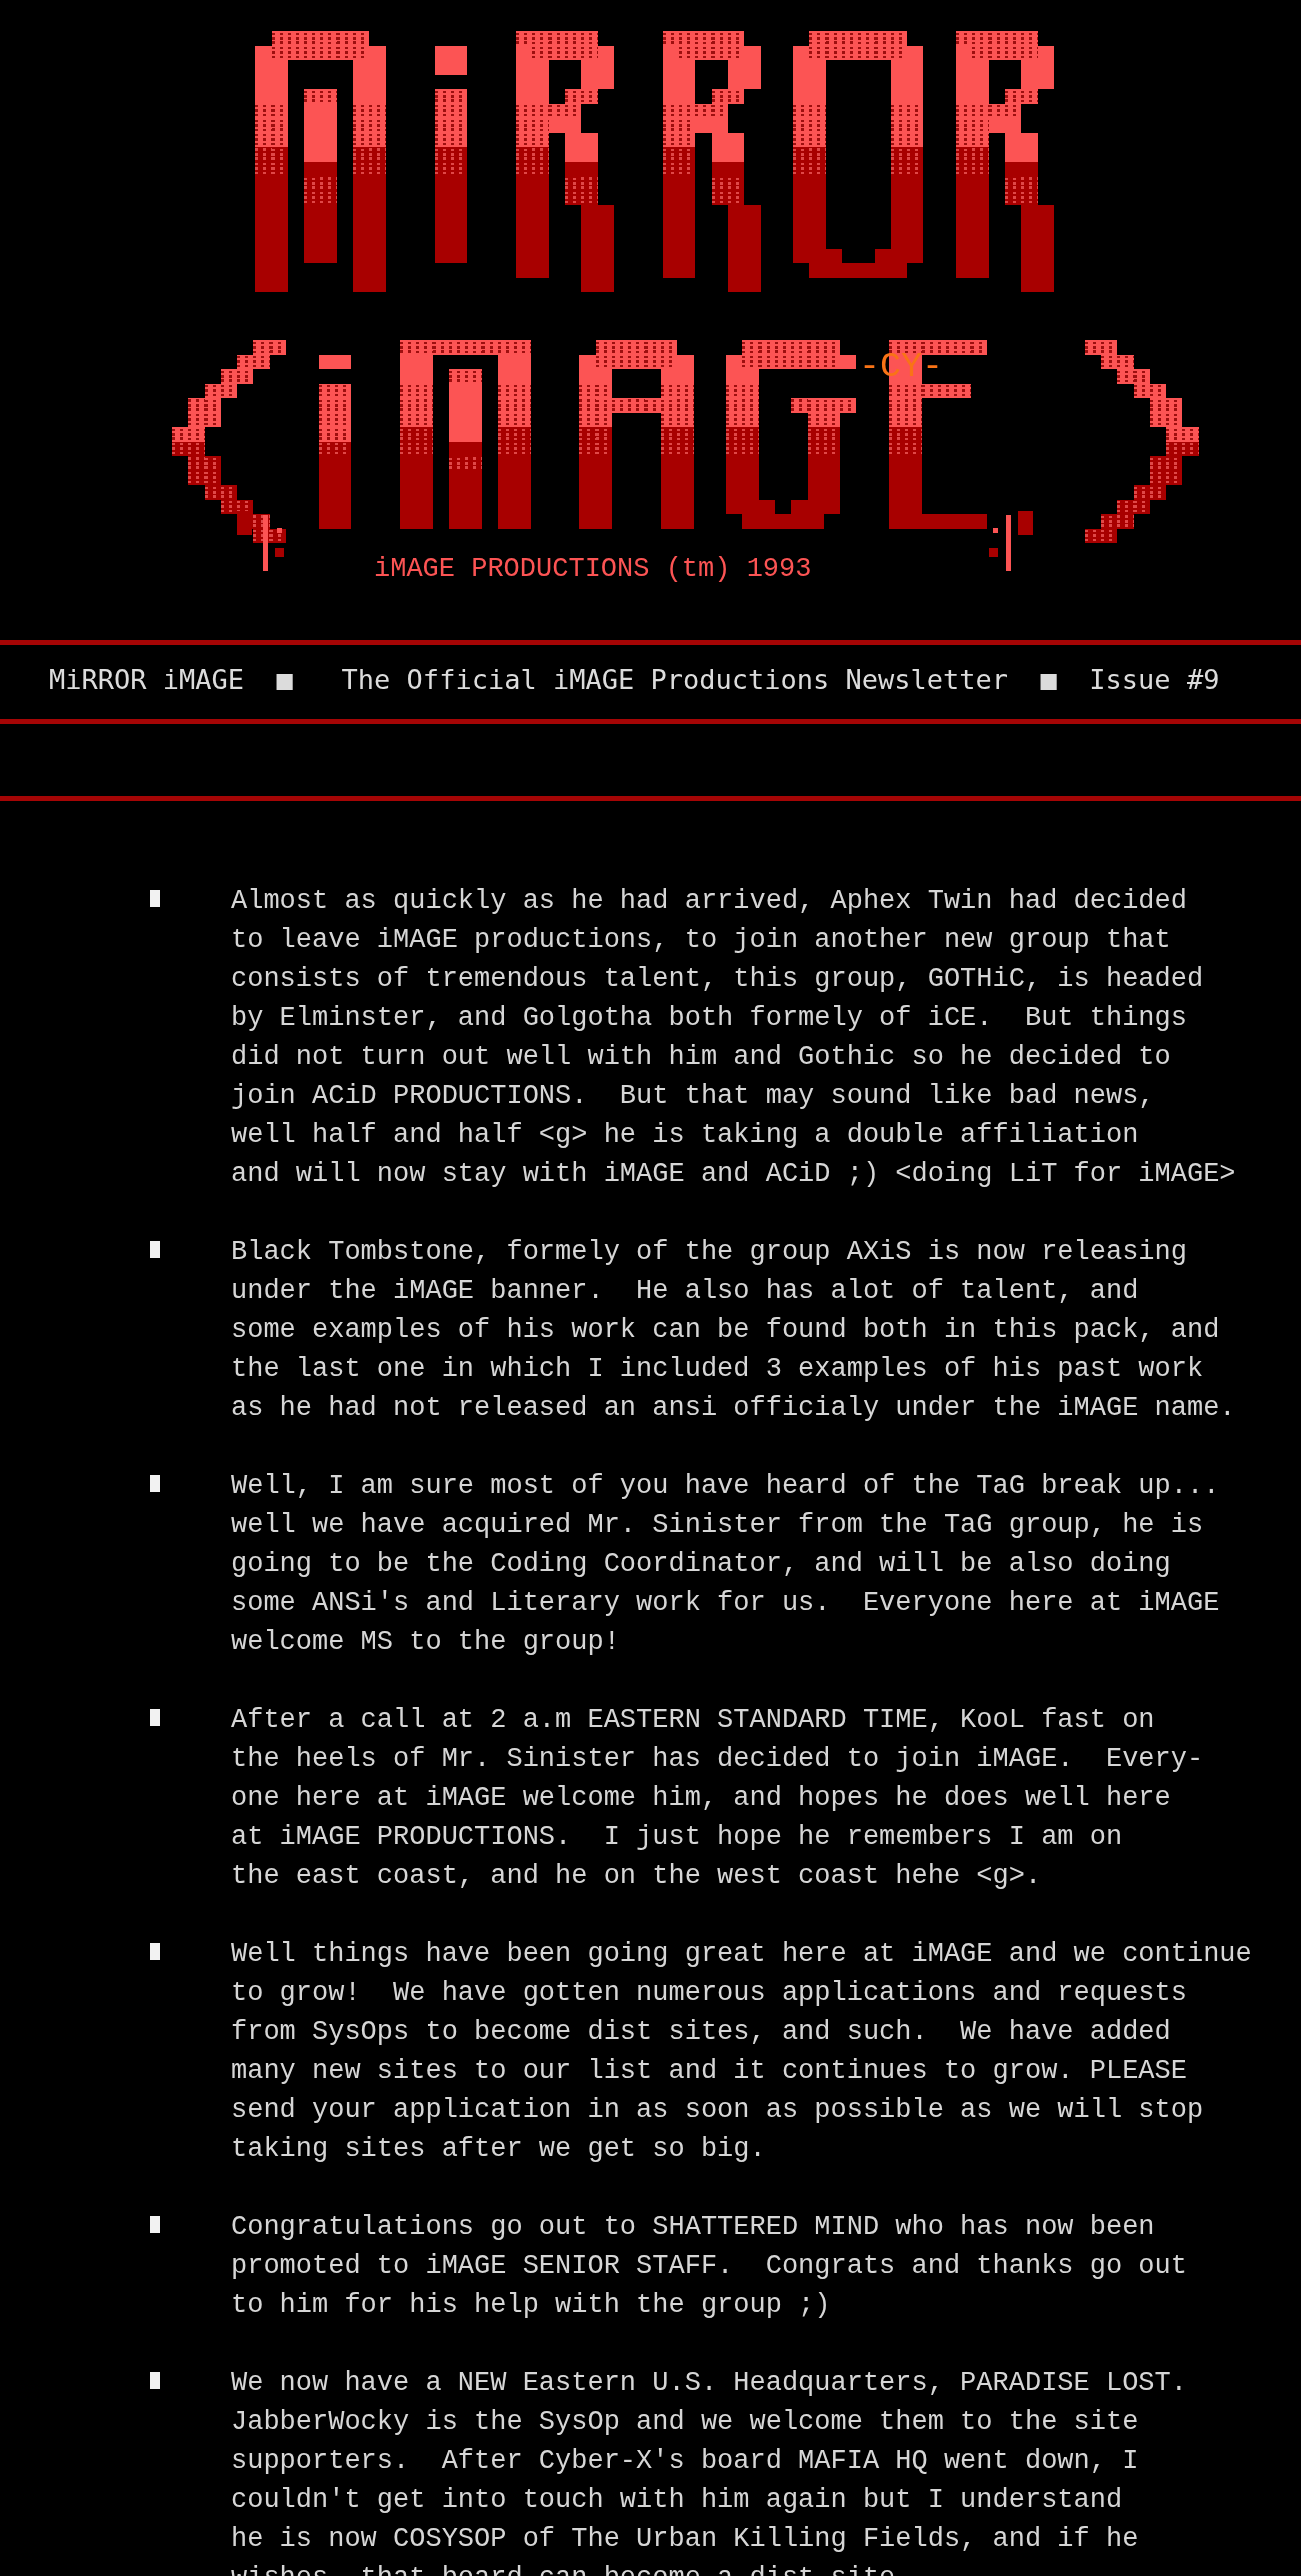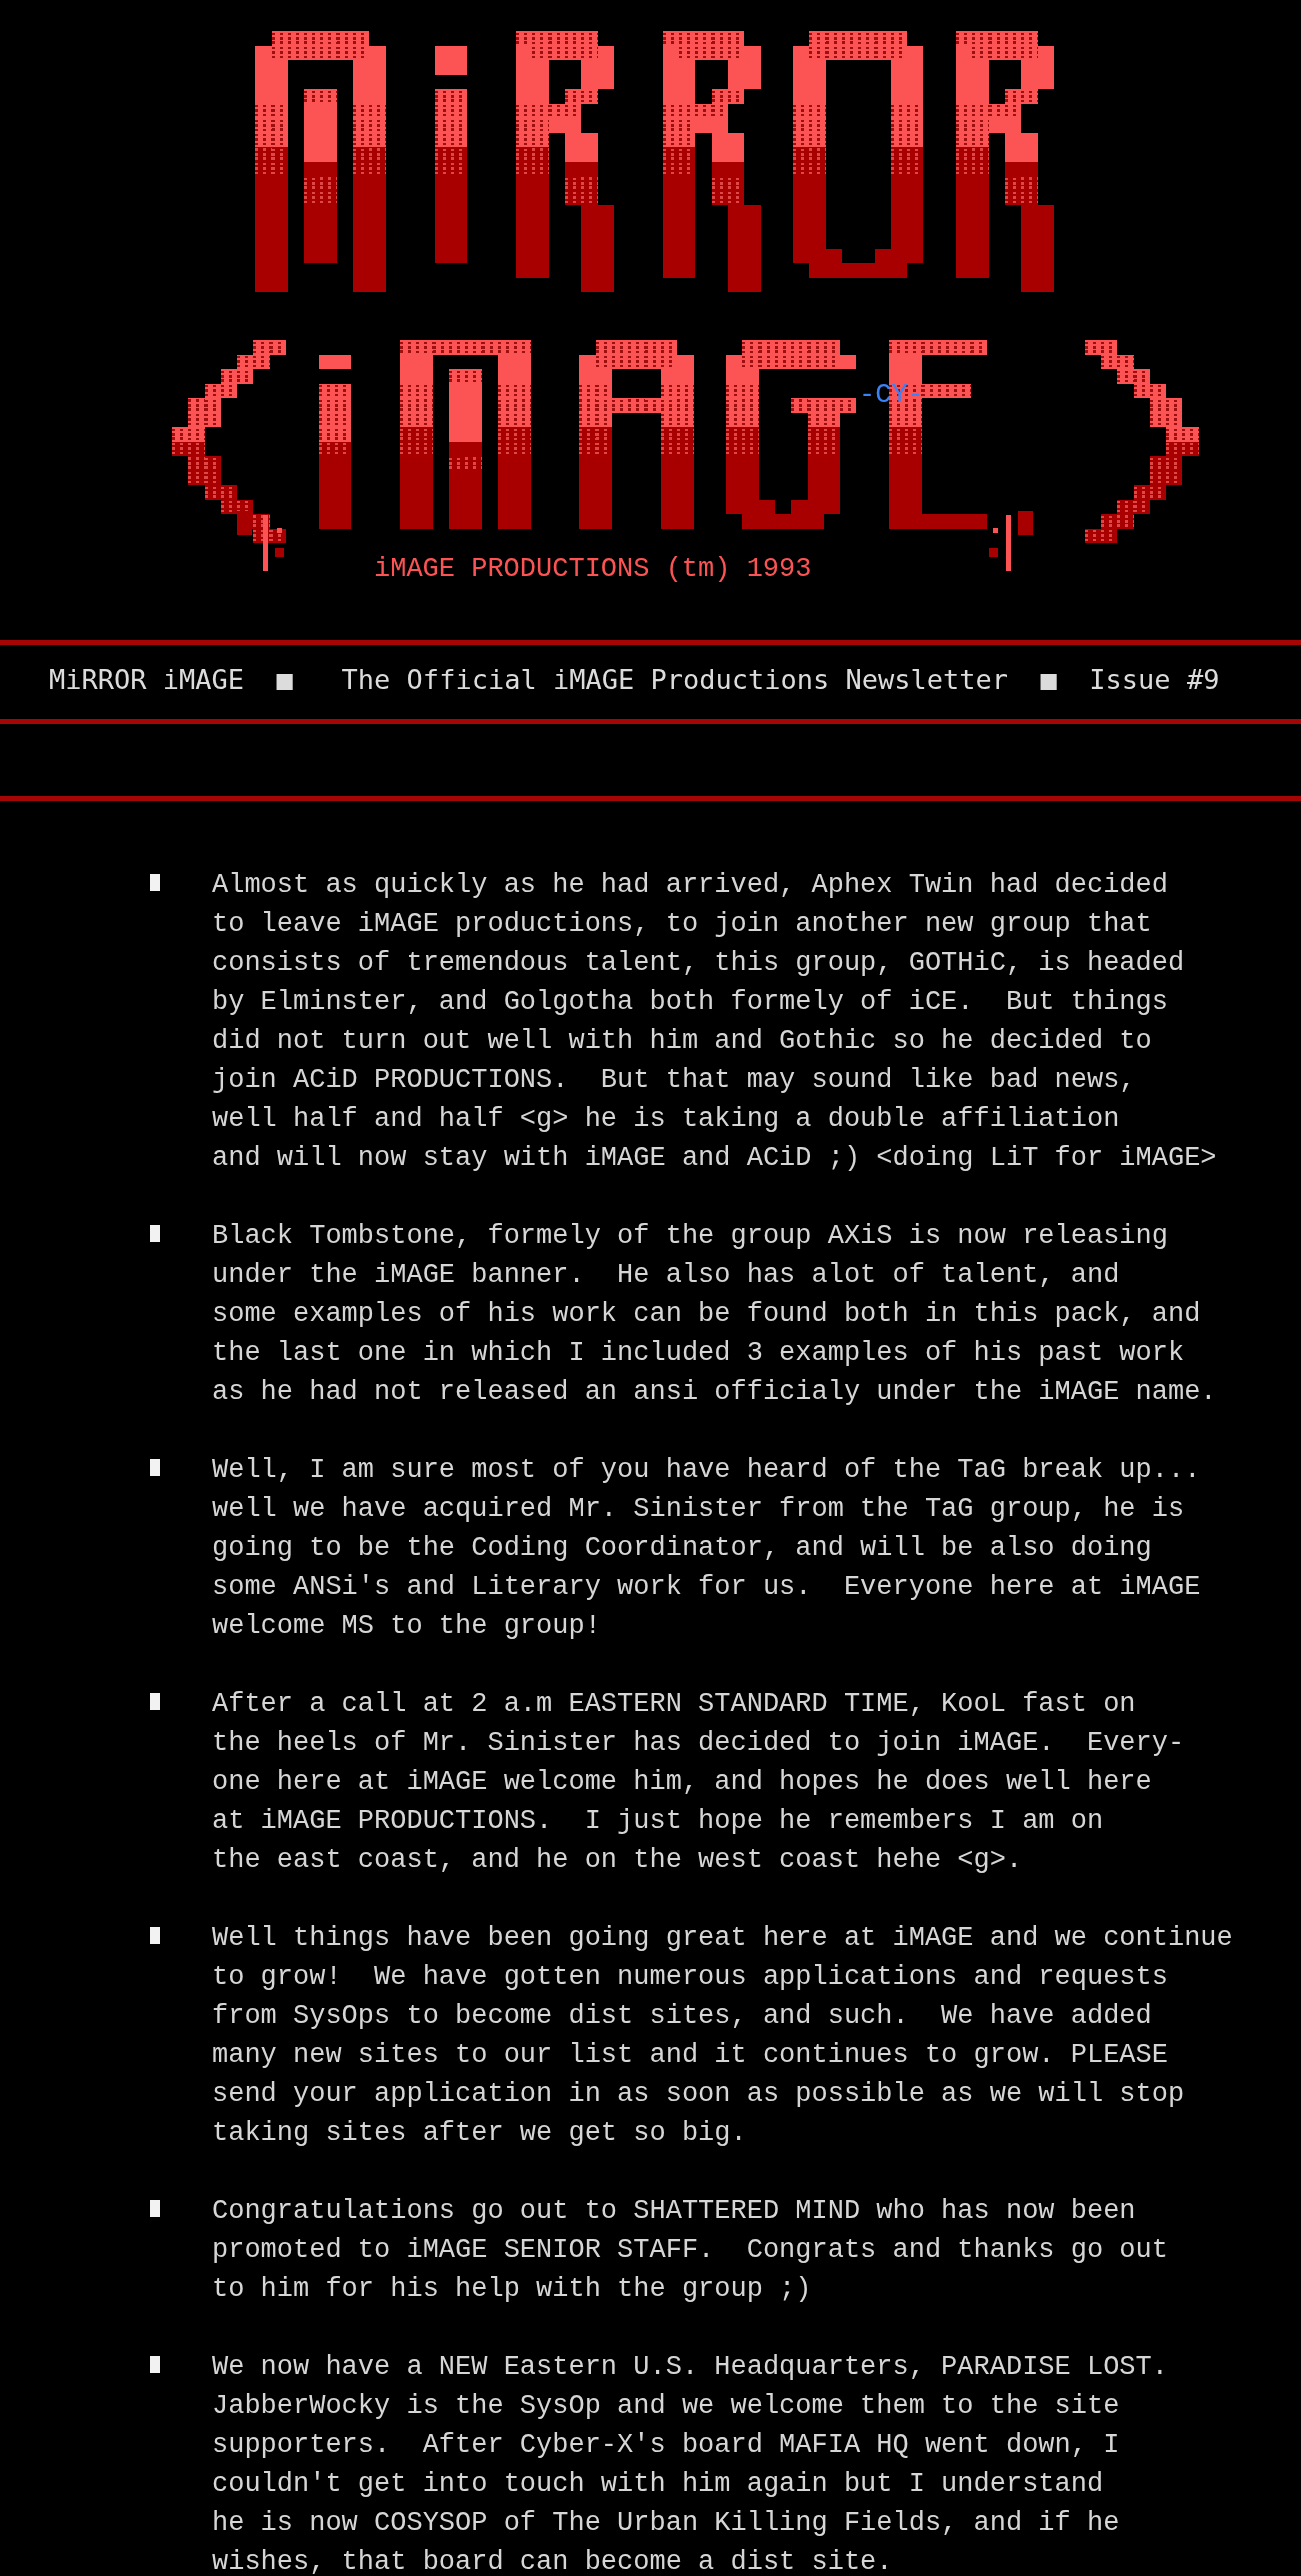--- a/index.html
+++ b/index.html
@@ -18,35 +18,35 @@
       background-image:
         repeating-linear-gradient(0deg,#fc5454 0 1.8px,transparent 1.8px 4.5px),
         repeating-linear-gradient(90deg,#9e0f0f 0 2.7px,transparent 2.7px 8.1px);}
   .sd{background:#a80000;}
   .dd{background-color:#a80000;
       background-image:
         repeating-linear-gradient(0deg,#a80000 0 1.8px,transparent 1.8px 4.5px),
         repeating-linear-gradient(90deg,#e04848 0 2.7px,transparent 2.7px 8.1px);}
   .ce{background:transparent;}
 
-  .sig{position:absolute;color:#3b82f6;font-size:27px;line-height:27px;white-space:pre;margin-top:28px;}
+  .sig{position:absolute;color:#f97316;font-size:35px;line-height:27px;white-space:pre;}
   .byline{position:absolute;color:#fc5454;font-size:27px;line-height:33px;white-space:pre;}
 
   .drip{position:absolute;}
   .drip i{position:absolute;display:block;}
   .drip .b{background:#fc5454;}
   .drip .d{background:#a80000;}
 
   
   .rule{position:absolute;left:0;width:1302px;height:4.5px;background:#a50505;}
   .mast{position:absolute;color:#dcdcdc;font-size:27px;line-height:36px;white-space:pre;}
 
   
   #body{position:absolute;left:0;top:866px;width:1302px;}
-  .para{position:relative;margin:0 0 39px 0;}
+  .para{position:relative;margin:16px 0 39px 0;padding-left:19px;}
   .ptext{padding-left:212px;font-size:27px;line-height:39px;color:#d6d6d6;white-space:pre;
          font-family:"Liberation Mono","DejaVu Sans Mono",monospace;}
   .bullet{position:absolute;left:150px;top:8.1px;width:10px;height:17px;background:#f2f2f2;}
 </style>
 </head>
 <body>
 
 <div class="page">
 
   <div class="ansi" id="logo-mirror" style="left: 239px; top: 31px;">

